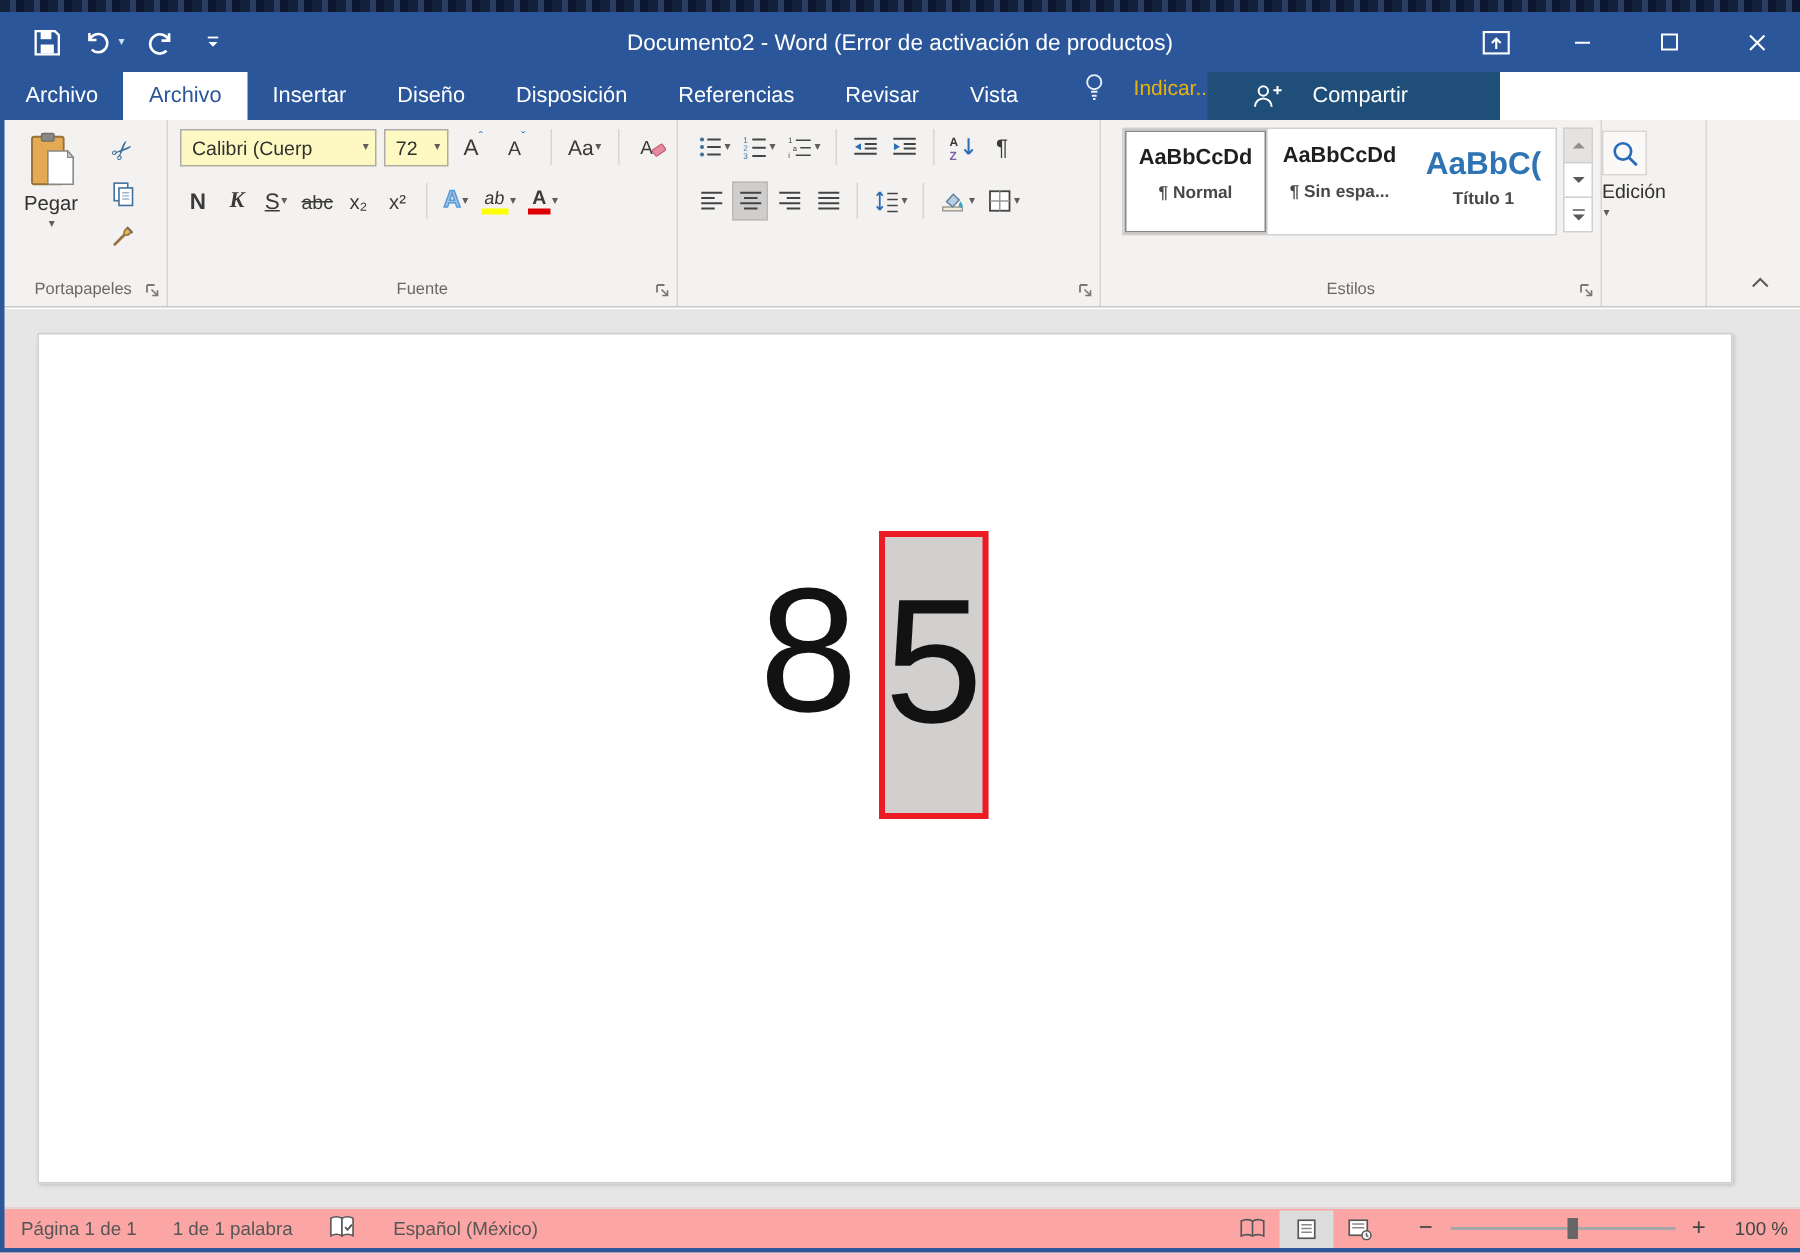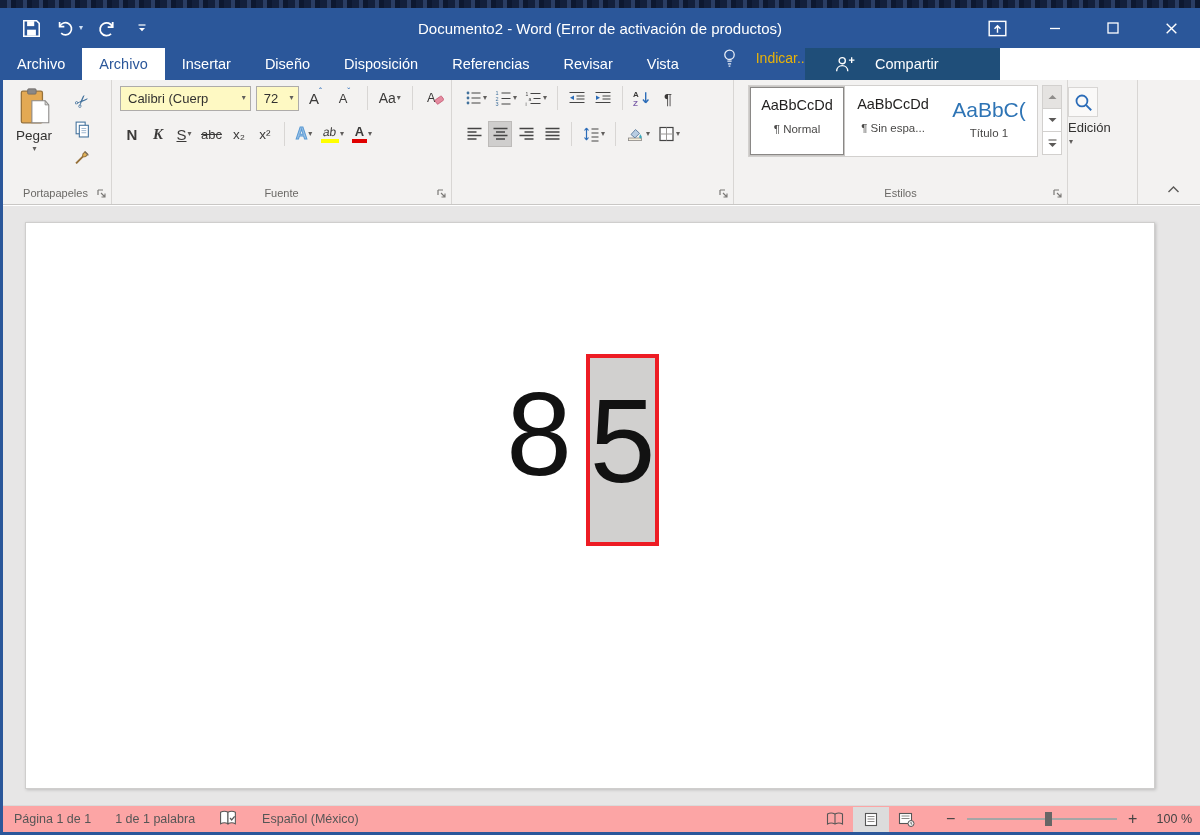--- a/index.html
+++ b/index.html
@@ -57,21 +57,21 @@
   .growA{font-size:15px;font-weight:400;position:relative;}
   .effA{font-size:16px;font-weight:700;color:#9dc3e6;-webkit-text-stroke:1px #5b9bd5;}
   .hlwrap,.fcwrap{display:flex;flex-direction:column;align-items:center;line-height:1;}
   .hlwrap .t{font-size:12px;transform:skewX(-8deg);}
   .hlbar{width:18px;height:4px;background:#ffff00;margin-top:1px;}
   .fcwrap .t{font-size:13px;font-weight:700;}
   .fcbar{width:15px;height:4px;background:#e00000;margin-top:1px;}
 
   
   .gallery{margin:5px 2px 0 8px;background:#fff;border:1px solid #d2d0ce;display:flex;height:72px;}
-  .scard{width:96px;display:flex;flex-direction:column;align-items:center;padding-top:10px;}
+  .scard{width:96px;display:flex;flex-direction:column;align-items:center;padding-top:10px;font-weight:bold;}
   .scard.sel{border:1px solid #8a8886;outline:1px solid #c8c6c4;margin:1px;padding-top:9px;width:94px;}
   .sprev{font-size:14.5px;color:#201f1e;}
   .sname{font-size:11.5px;color:#494847;margin-top:10px;}
   .scard.h1 .sprev{font-size:21px;color:#2e74b5;margin-top:2px;}
   .scard.h1 .sname{margin-top:5px;}
   .sscroll{width:21px;display:flex;flex-direction:column;margin:5px 0 0 2px;}
   .sscroll .sbtn{width:20px;height:24px;background:#fff;border:1px solid #d2d0ce;display:flex;align-items:center;justify-content:center;margin-bottom:-1px;}
   .sscroll .sbtn.dim{background:#e5e3e1;}
 
   

